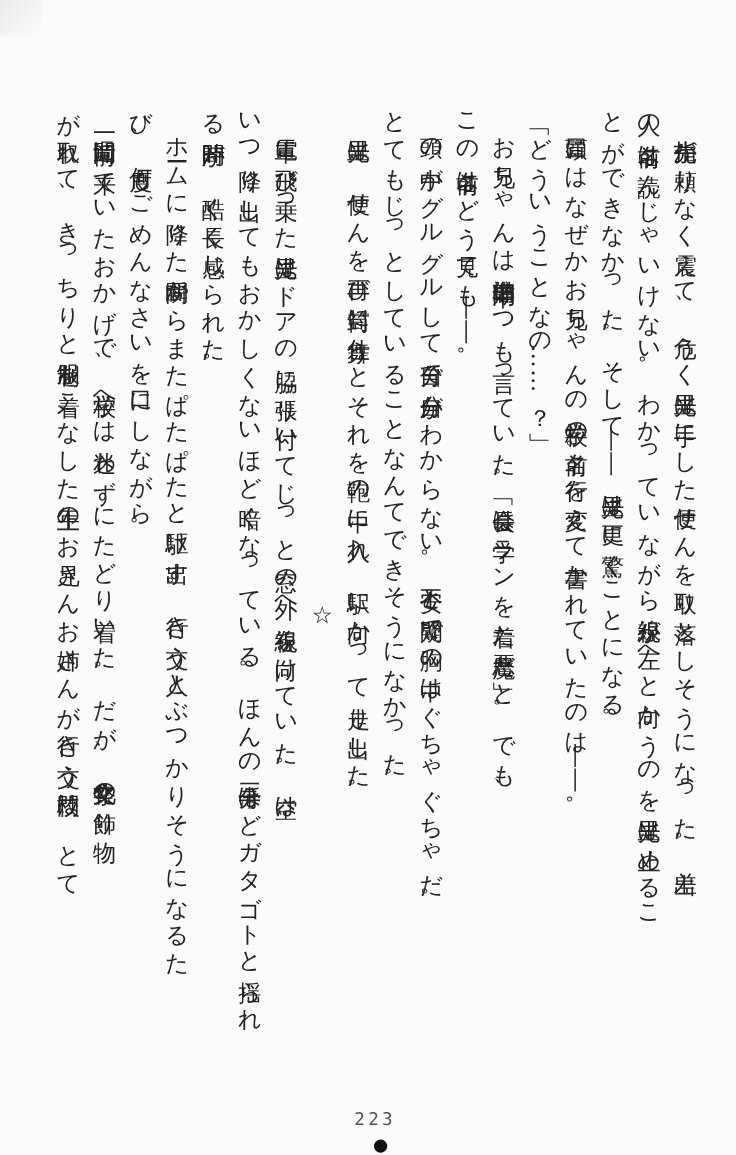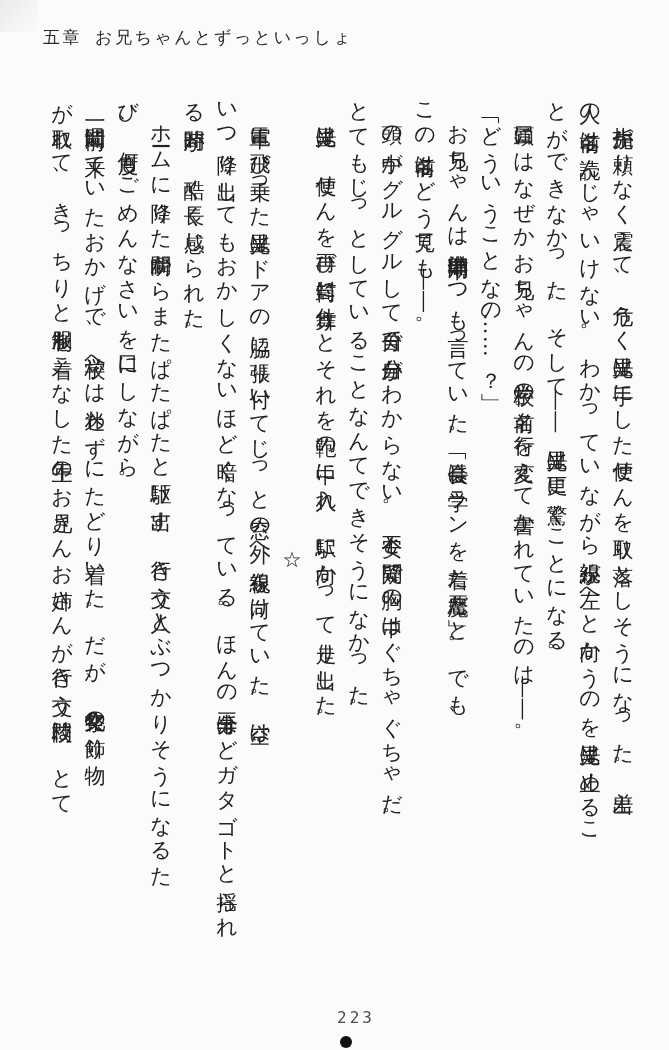--- a/index.html
+++ b/index.html
@@ -58,21 +58,21 @@
   .col.indent {
     text-indent: 22px;        
   }
   .col.star-line {
     text-align: center;
     font-size: 19px;
     letter-spacing: 0;
   }
   .page-number {
     position: absolute;
-    left: 329px;
+    left: 314px;
     top: 1008px;
     width: 54px;
     text-align: center;
     font-family: "DejaVu Sans Mono", monospace;
     font-size: 16px;
     letter-spacing: 3px;
     color: #4f4f4f;
   }
   .footer-dot {
     position: absolute;
@@ -84,23 +84,20 @@
     background: #101010;
   }
 </style>
 </head>
 <body>
 
 <div class="page">
 
   <div class="scan-corner"></div>
 
-  <div class="header">
-    <span>五章</span><span class="hsp"></span><span>お兄ちゃんとずっといっしょ</span>
-  </div>
 
   <div class="body-block" id="body-columns">
       <p class="col indent">指先が頼りなく震えて、危うく光里は手にした便せんを取り落としそうになった。差出</p>
       <p class="col">人の名前は読んじゃいけない。わかっていながら視線が左へと向かうのを光里は止めるこ</p>
       <p class="col">とができなかった。そして――光里は更に驚くことになる。</p>
       <p class="col indent">冒頭にはなぜかお兄ちゃんの学校の名前。行を変えて書かれていたのは――。</p>
       <p class="col indent">「どういうことなの……？」</p>
       <p class="col indent">お兄ちゃんは準備期間中いつも言っていた。「会長は学ランを着た悪魔だ」と。でも、</p>
       <p class="col">この名前はどう見ても――。</p>
       <p class="col indent">頭の中がグルグルして自分で自分がわからない。不安と疑問で胸の中はぐちゃぐちゃだ。</p>

